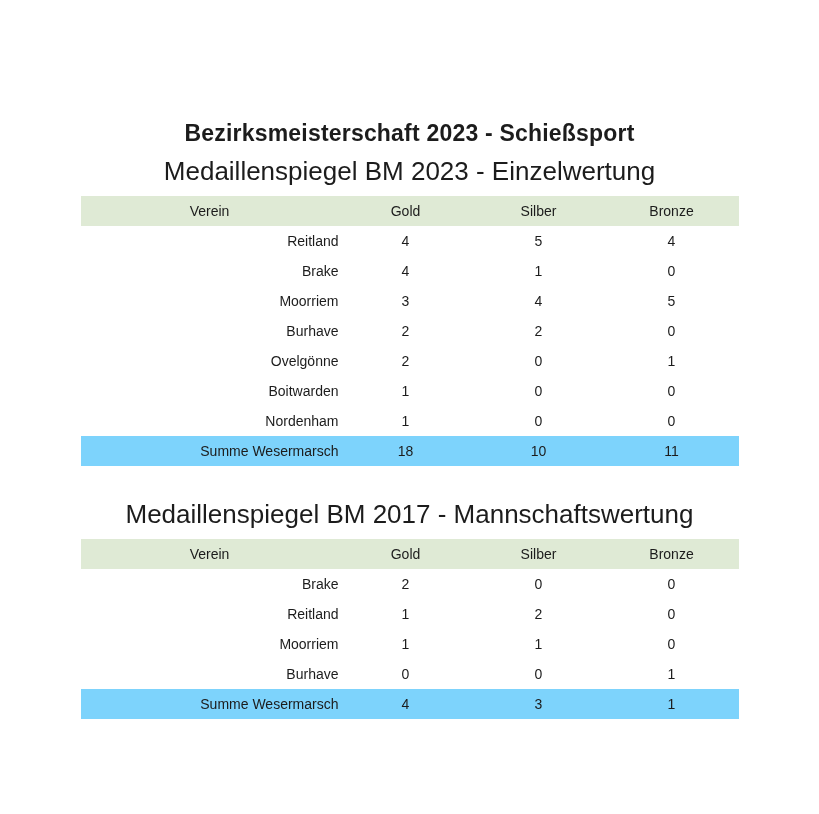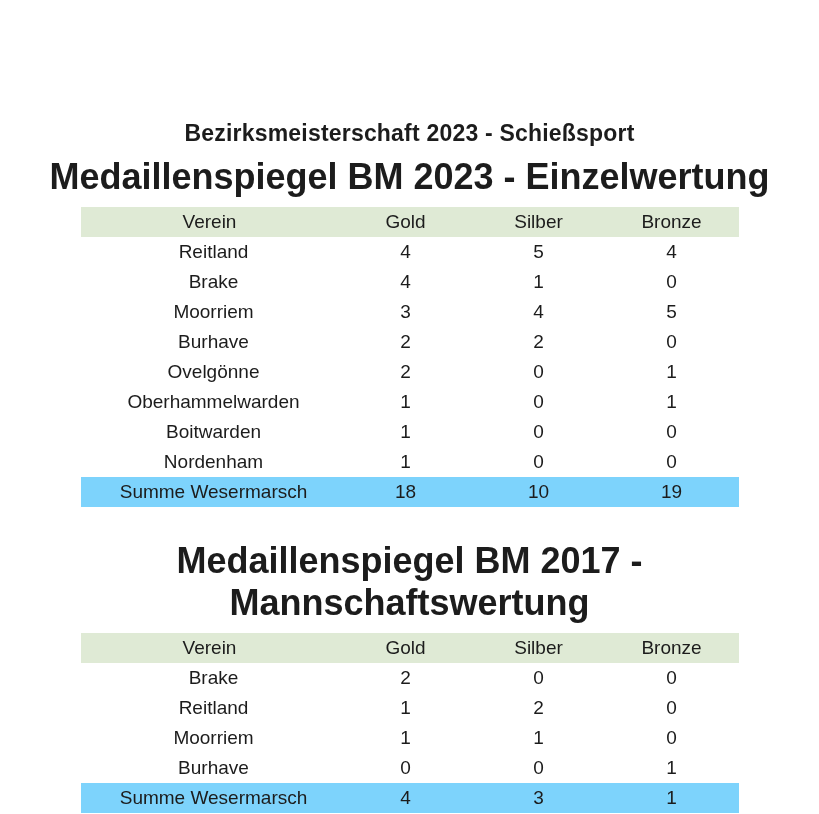--- a/index.html
+++ b/index.html
@@ -20,55 +20,55 @@
     overflow: hidden;
   }
   .main-title {
     font-size: 23px;
     font-weight: bold;
     text-align: center;
     margin: 0 0 9px 0;
     letter-spacing: 0.2px;
   }
   .table-title {
-    font-size: 36px;
-    font-weight: 700;
+    font-size: 26px;
+    font-weight: 400;
     text-align: center;
     margin: 0 0 9px 0;
   }
   .table-title.second {
     margin-top: 33px;
   }
   table.medal-table {
     width: 658px;
     margin: 0 auto;
     border-collapse: collapse;
     table-layout: fixed;
-    font-size: 19px;
+    font-size: 14px;
   }
   table.medal-table col.c-verein { width: 258px; }
   table.medal-table col.c-gold   { width: 134px; }
   table.medal-table col.c-silber { width: 132px; }
   table.medal-table col.c-bronze { width: 134px; }
   table.medal-table th {
     background: #dfead5;
     font-weight: 400;
     height: 30px;
     text-align: center;
     padding: 0;
   }
   table.medal-table td {
     height: 30px;
     text-align: center;
     padding: 0;
     white-space: nowrap;
     overflow: hidden;
   }
   table.medal-table td:first-child {
-    text-align: center;
+    text-align: right;
     padding-left: 8px;
   }
   table.medal-table tr.total-row td {
     background: #7dd3fc;
   }
 </style>
 </head>
 <body>
 
 <div class="page">
@@ -116,44 +116,38 @@
           <td>2</td>
           <td>0</td>
         </tr>
         <tr>
           <td>Ovelgönne</td>
           <td>2</td>
           <td>0</td>
           <td>1</td>
         </tr>
         <tr>
-          <td>Oberhammelwarden</td>
-          <td>1</td>
-          <td>0</td>
-          <td>1</td>
-        </tr>
-        <tr>
           <td>Boitwarden</td>
           <td>1</td>
           <td>0</td>
           <td>0</td>
         </tr>
         <tr>
           <td>Nordenham</td>
           <td>1</td>
           <td>0</td>
           <td>0</td>
         </tr>
       </tbody>
     <tfoot>
       <tr class="total-row">
         <td>Summe Wesermarsch</td>
         <td>18</td>
         <td>10</td>
-        <td>19</td>
+        <td>11</td>
       </tr>
     </tfoot>
   </table>
 
   <h2 class="table-title second">Medaillenspiegel BM 2017 - Mannschaftswertung</h2>
   <table class="medal-table">
     <colgroup>
       <col class="c-verein">
         <col class="c-gold">
         <col class="c-silber">

